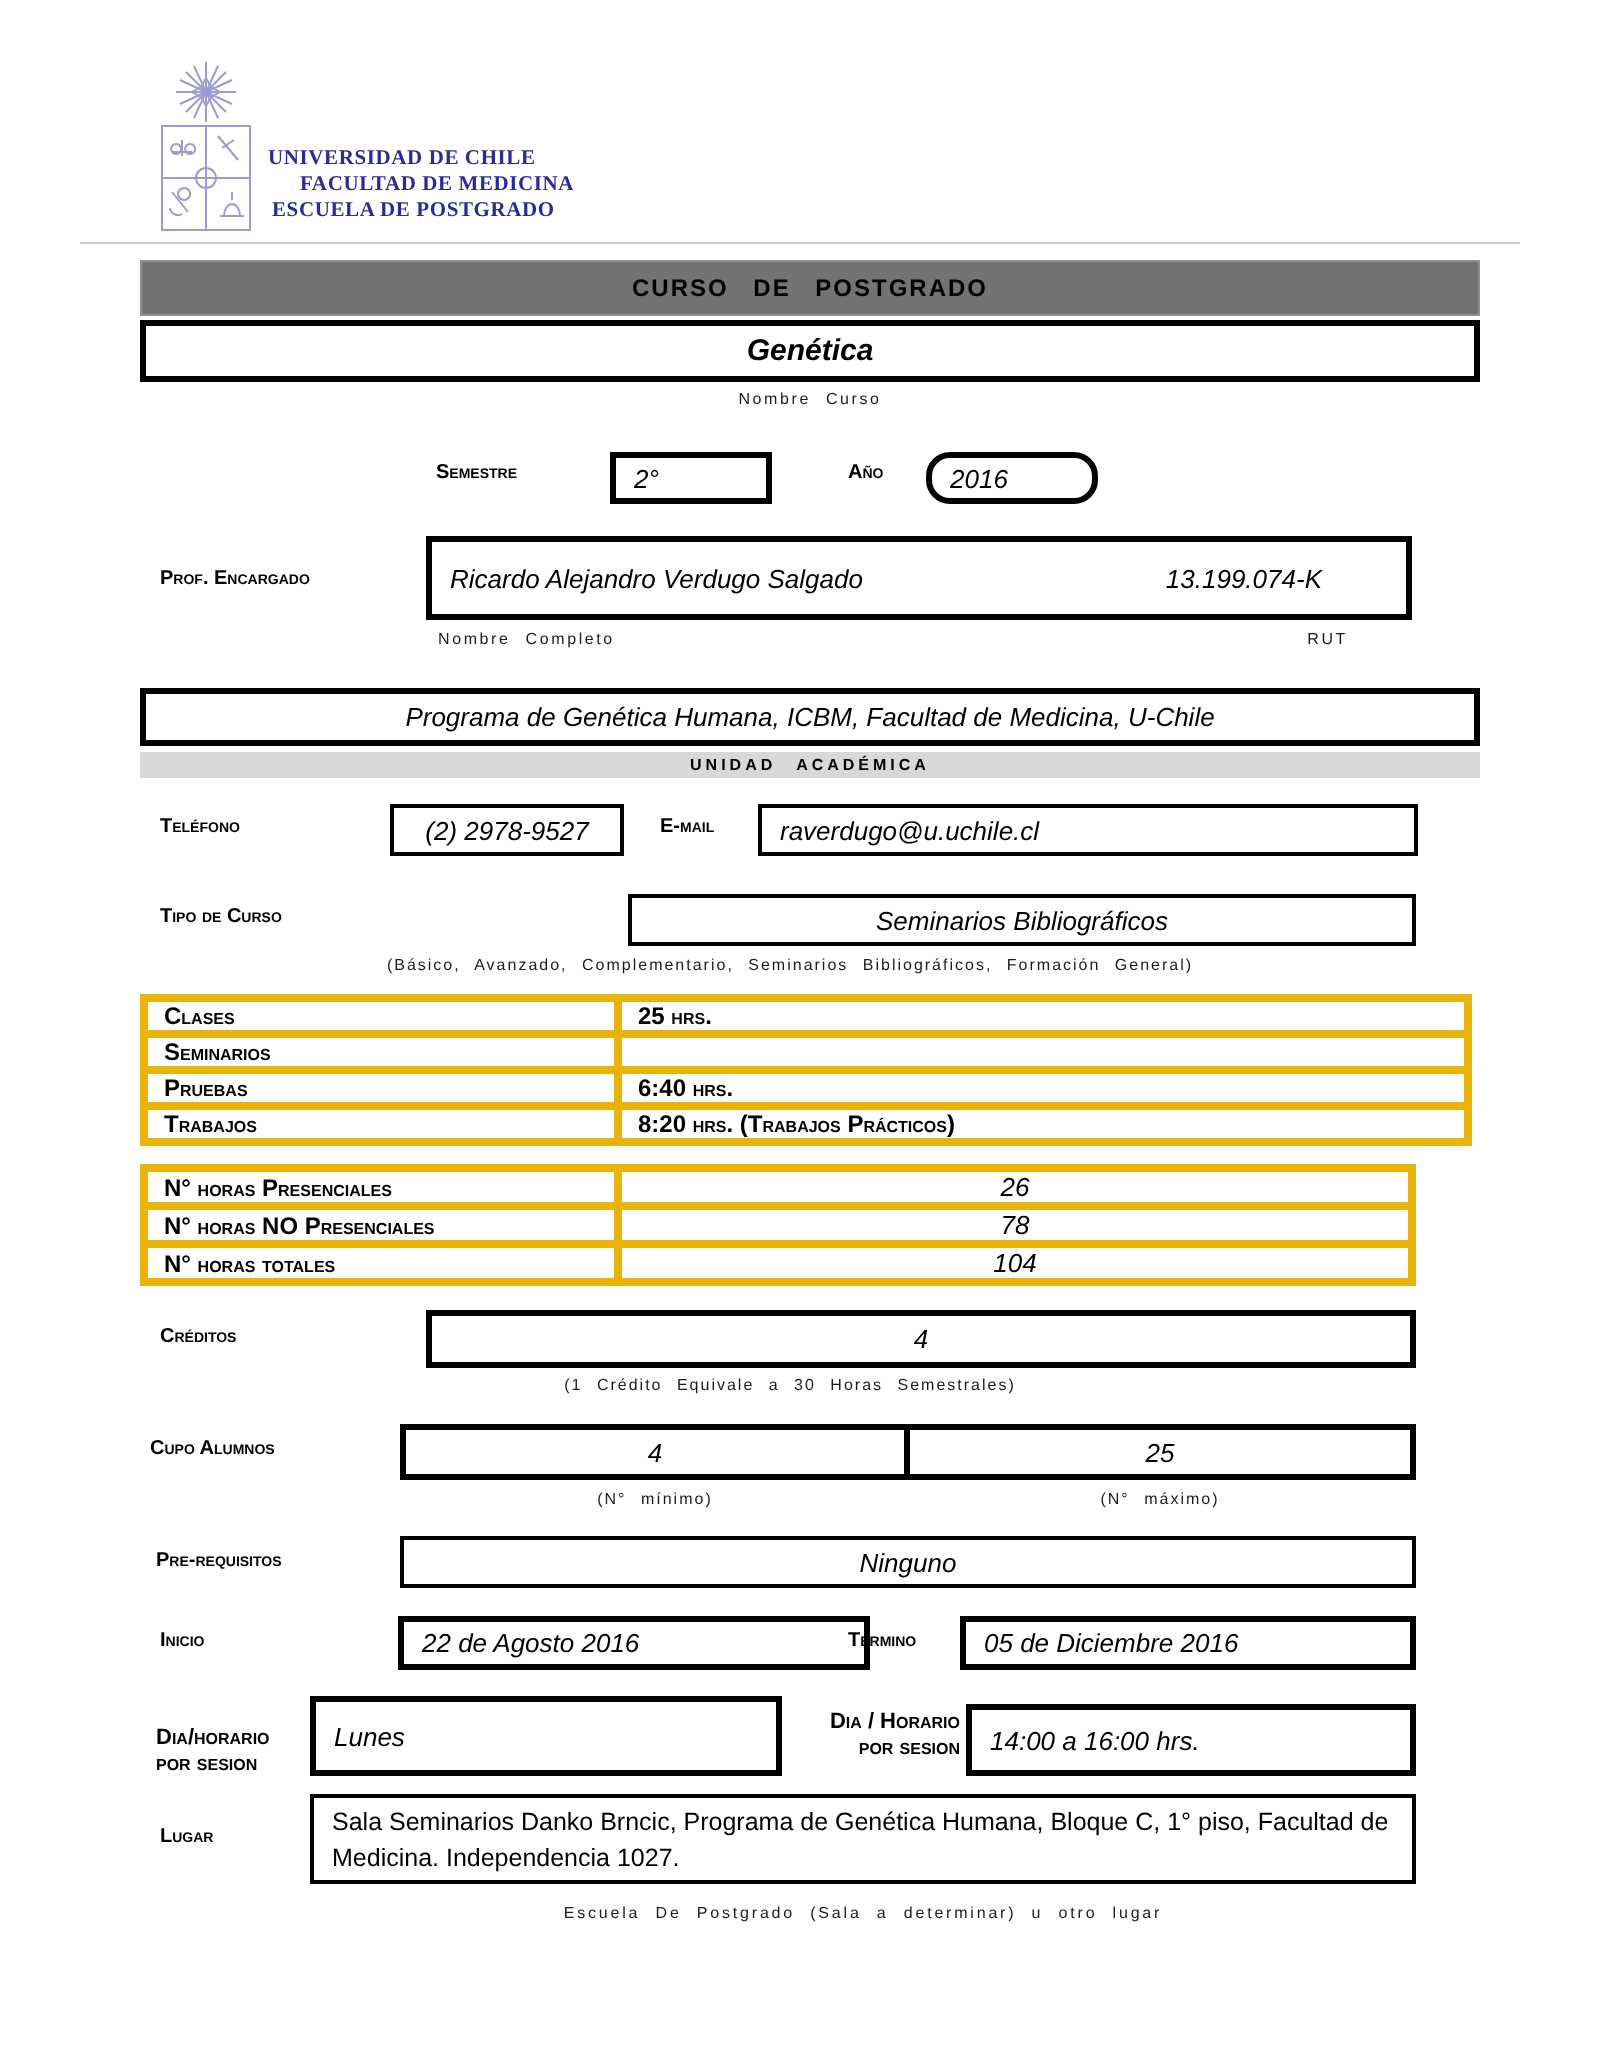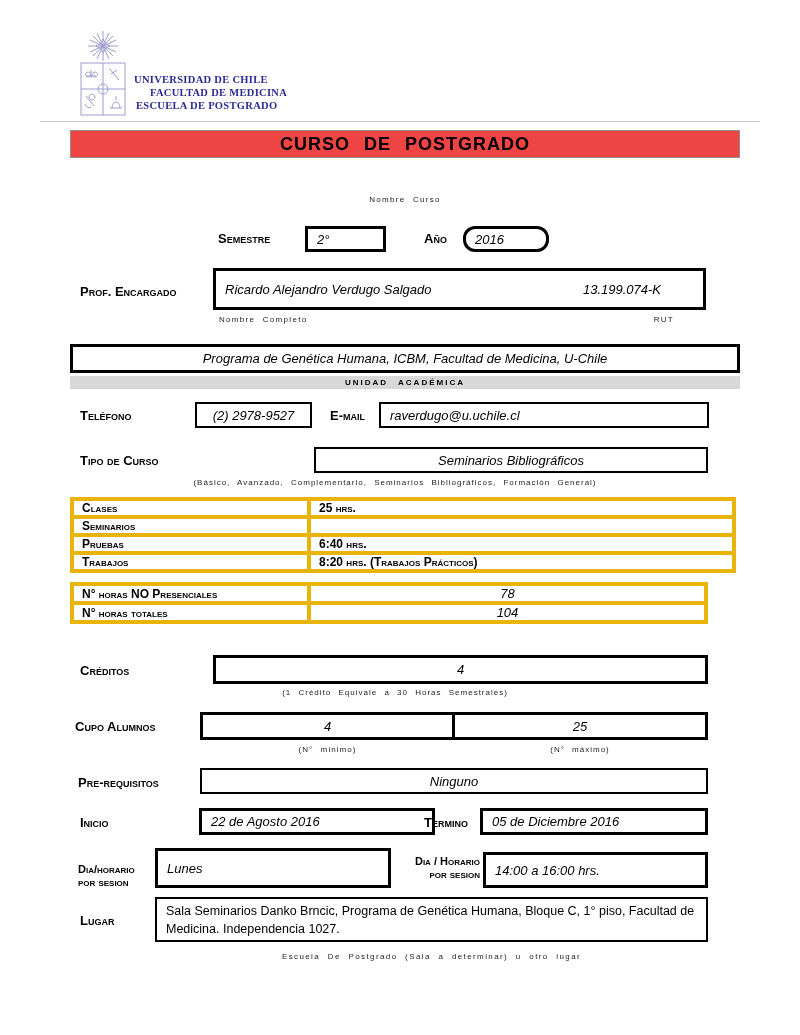--- a/index.html
+++ b/index.html
@@ -10,34 +10,34 @@
   
   .letterhead-text {
     font-family: "Liberation Serif", serif;
     font-weight: bold; color: #2b2b96; font-size: 10.5px; line-height: 13px;
     letter-spacing: 0.3px;
   }
   .rule-top { background: #c9c9c9; height: 1px; }
 
   
   .title-bar {
-    background: #ef4444; border: 1px solid #8f8f8f;
+    background: #737373; border: 1px solid #8f8f8f;
     display: flex; align-items: center; justify-content: center;
-    font-weight: bold; font-size: 18px; letter-spacing: 1px; word-spacing: 8px;
+    font-weight: bold; font-size: 12px; letter-spacing: 1px; word-spacing: 8px;
   }
 
   
   .box { border: 2px solid #000; background: #fff; display: flex; align-items: center; }
   .box--heavy { border-width: 3px; }
   .center { justify-content: center; text-align: center; }
 
   .val { font-style: italic; font-size: 13px; }
   .val-pad { padding-left: 9px; }
 
-  .lbl { font-weight: bold; font-variant: small-caps; font-size: 13px; white-space: nowrap; }
+  .lbl { font-weight: bold; font-variant: small-caps; font-size: 10px; white-space: nowrap; }
   .lbl-2line { font-size: 11px; line-height: 12.5px; }
   .lbl-right { text-align: right; display: block; }
 
   .cap { font-size: 8px; letter-spacing: 1.3px; word-spacing: 4px; color: #1c1c1c; white-space: nowrap; }
   .cap-center { text-align: center; }
 
   .unit-bar {
     background: #d8d8d8; display: flex; align-items: center; justify-content: center;
     font-size: 8px; font-weight: bold; letter-spacing: 2px; word-spacing: 6px;
   }
@@ -85,20 +85,23 @@
   </div>
   <div class="abs letterhead-text" style="left:134px; top:73px;">
     <div>UNIVERSIDAD DE CHILE</div>
     <div style="padding-left:4px;margin-left:12px;">FACULTAD DE MEDICINA</div>
     <div style="padding-left:2px;">ESCUELA DE POSTGRADO</div>
   </div>
   <div class="abs rule-top" style="left:40px; top:121px; width:720px;"></div>
 
   <div class="abs title-bar" style="left:70px; top:130px; width:670px; height:28px;">CURSO DE POSTGRADO</div>
 
+  <div class="abs box box--heavy center" style="left:70px; top:160px; width:670px; height:31px;">
+    <span class="name-box-text">Genética</span>
+  </div>
   <div class="abs cap cap-center" style="left:70px; top:195px; width:670px;">Nombre Curso</div>
 
   <span class="abs lbl" style="left:218px; top:231px;">Semestre</span>
   <div class="abs box box--heavy" style="left:305px; top:226px; width:81px; height:26px;">
     <span class="val val-pad">2°</span>
   </div>
   <span class="abs lbl" style="left:424px; top:231px;">Año</span>
   <div class="abs box box--heavy" style="left:463px; top:226px; width:86px; height:26px;border-radius:12px;">
     <span class="val val-pad">2016</span>
   </div>
@@ -157,20 +160,24 @@
     </tr>
   </tbody>
     </table>
 
   <table class="abs ftable t2" style="left:70px; top:582px; width:638px;">
     <colgroup>
         <col style="width:237px">
         <col>
       </colgroup>
     <tbody>
+        <tr>
+      <td class="t-lbl">N° horas Presenciales</td>
+      <td class="t-val-it">26</td>
+    </tr>
     <tr>
       <td class="t-lbl">N° horas NO Presenciales</td>
       <td class="t-val-it">78</td>
     </tr>
     <tr>
       <td class="t-lbl">N° horas totales</td>
       <td class="t-val-it">104</td>
     </tr>
   </tbody>
     </table>

